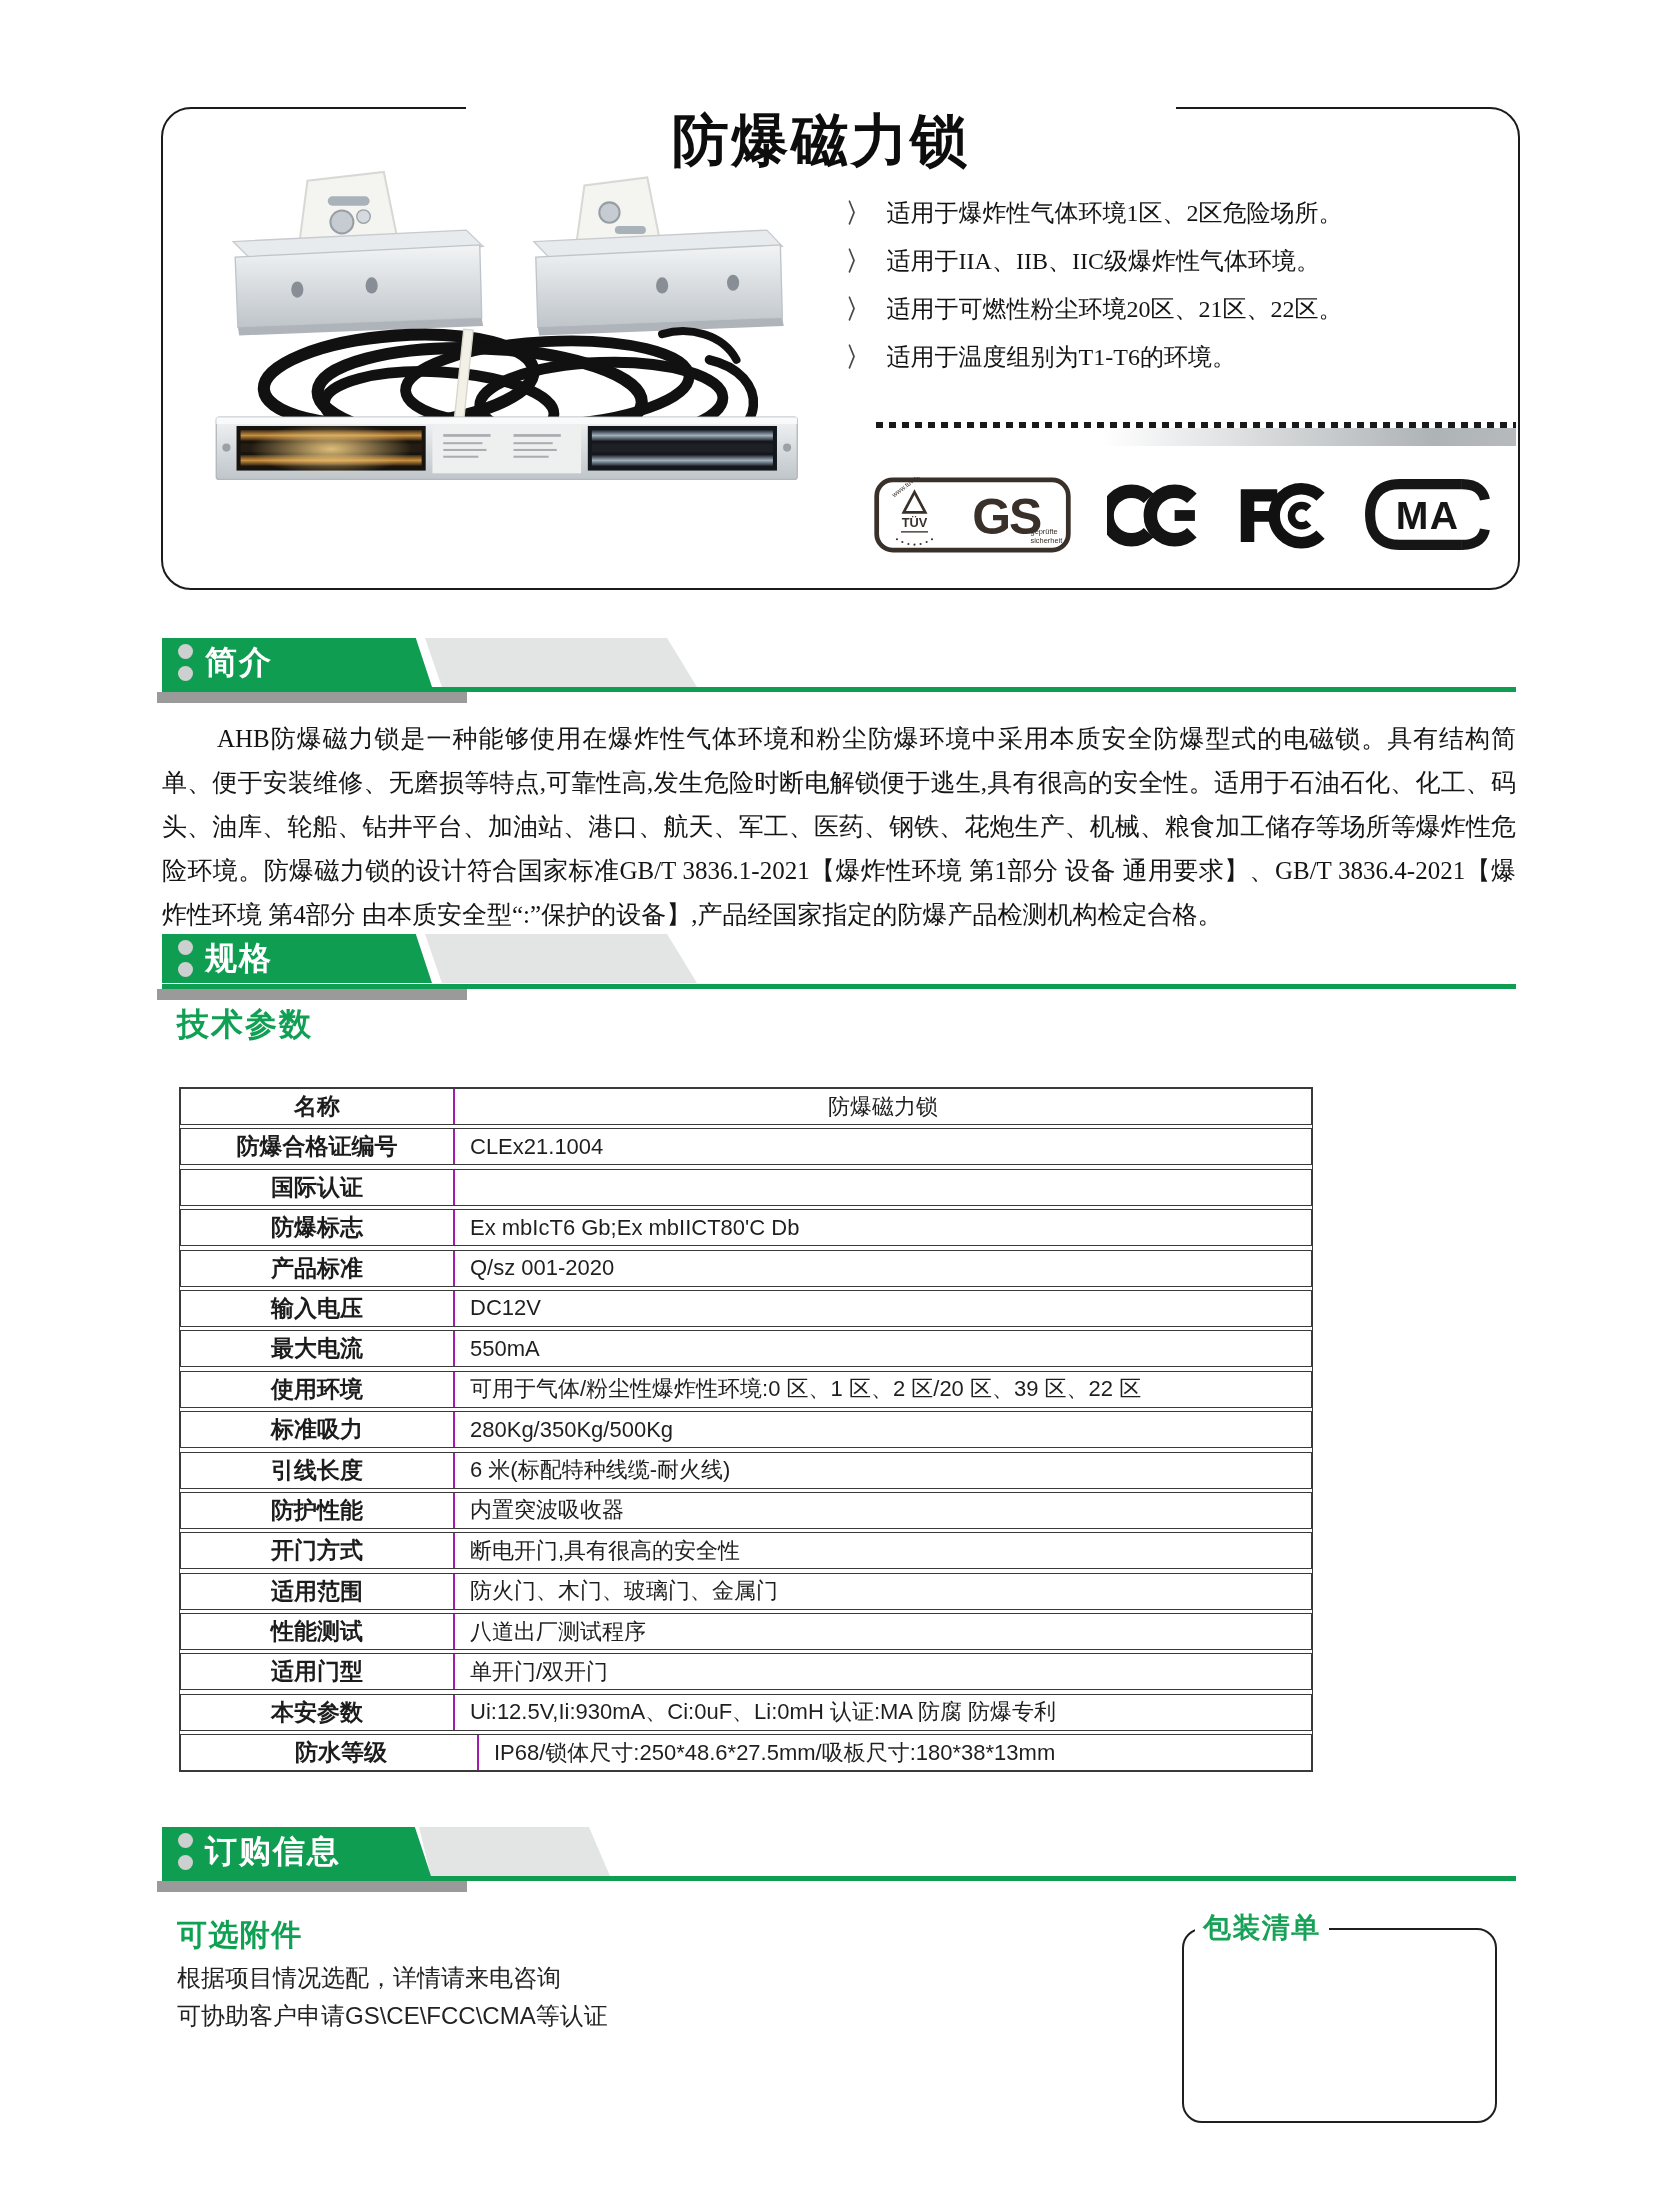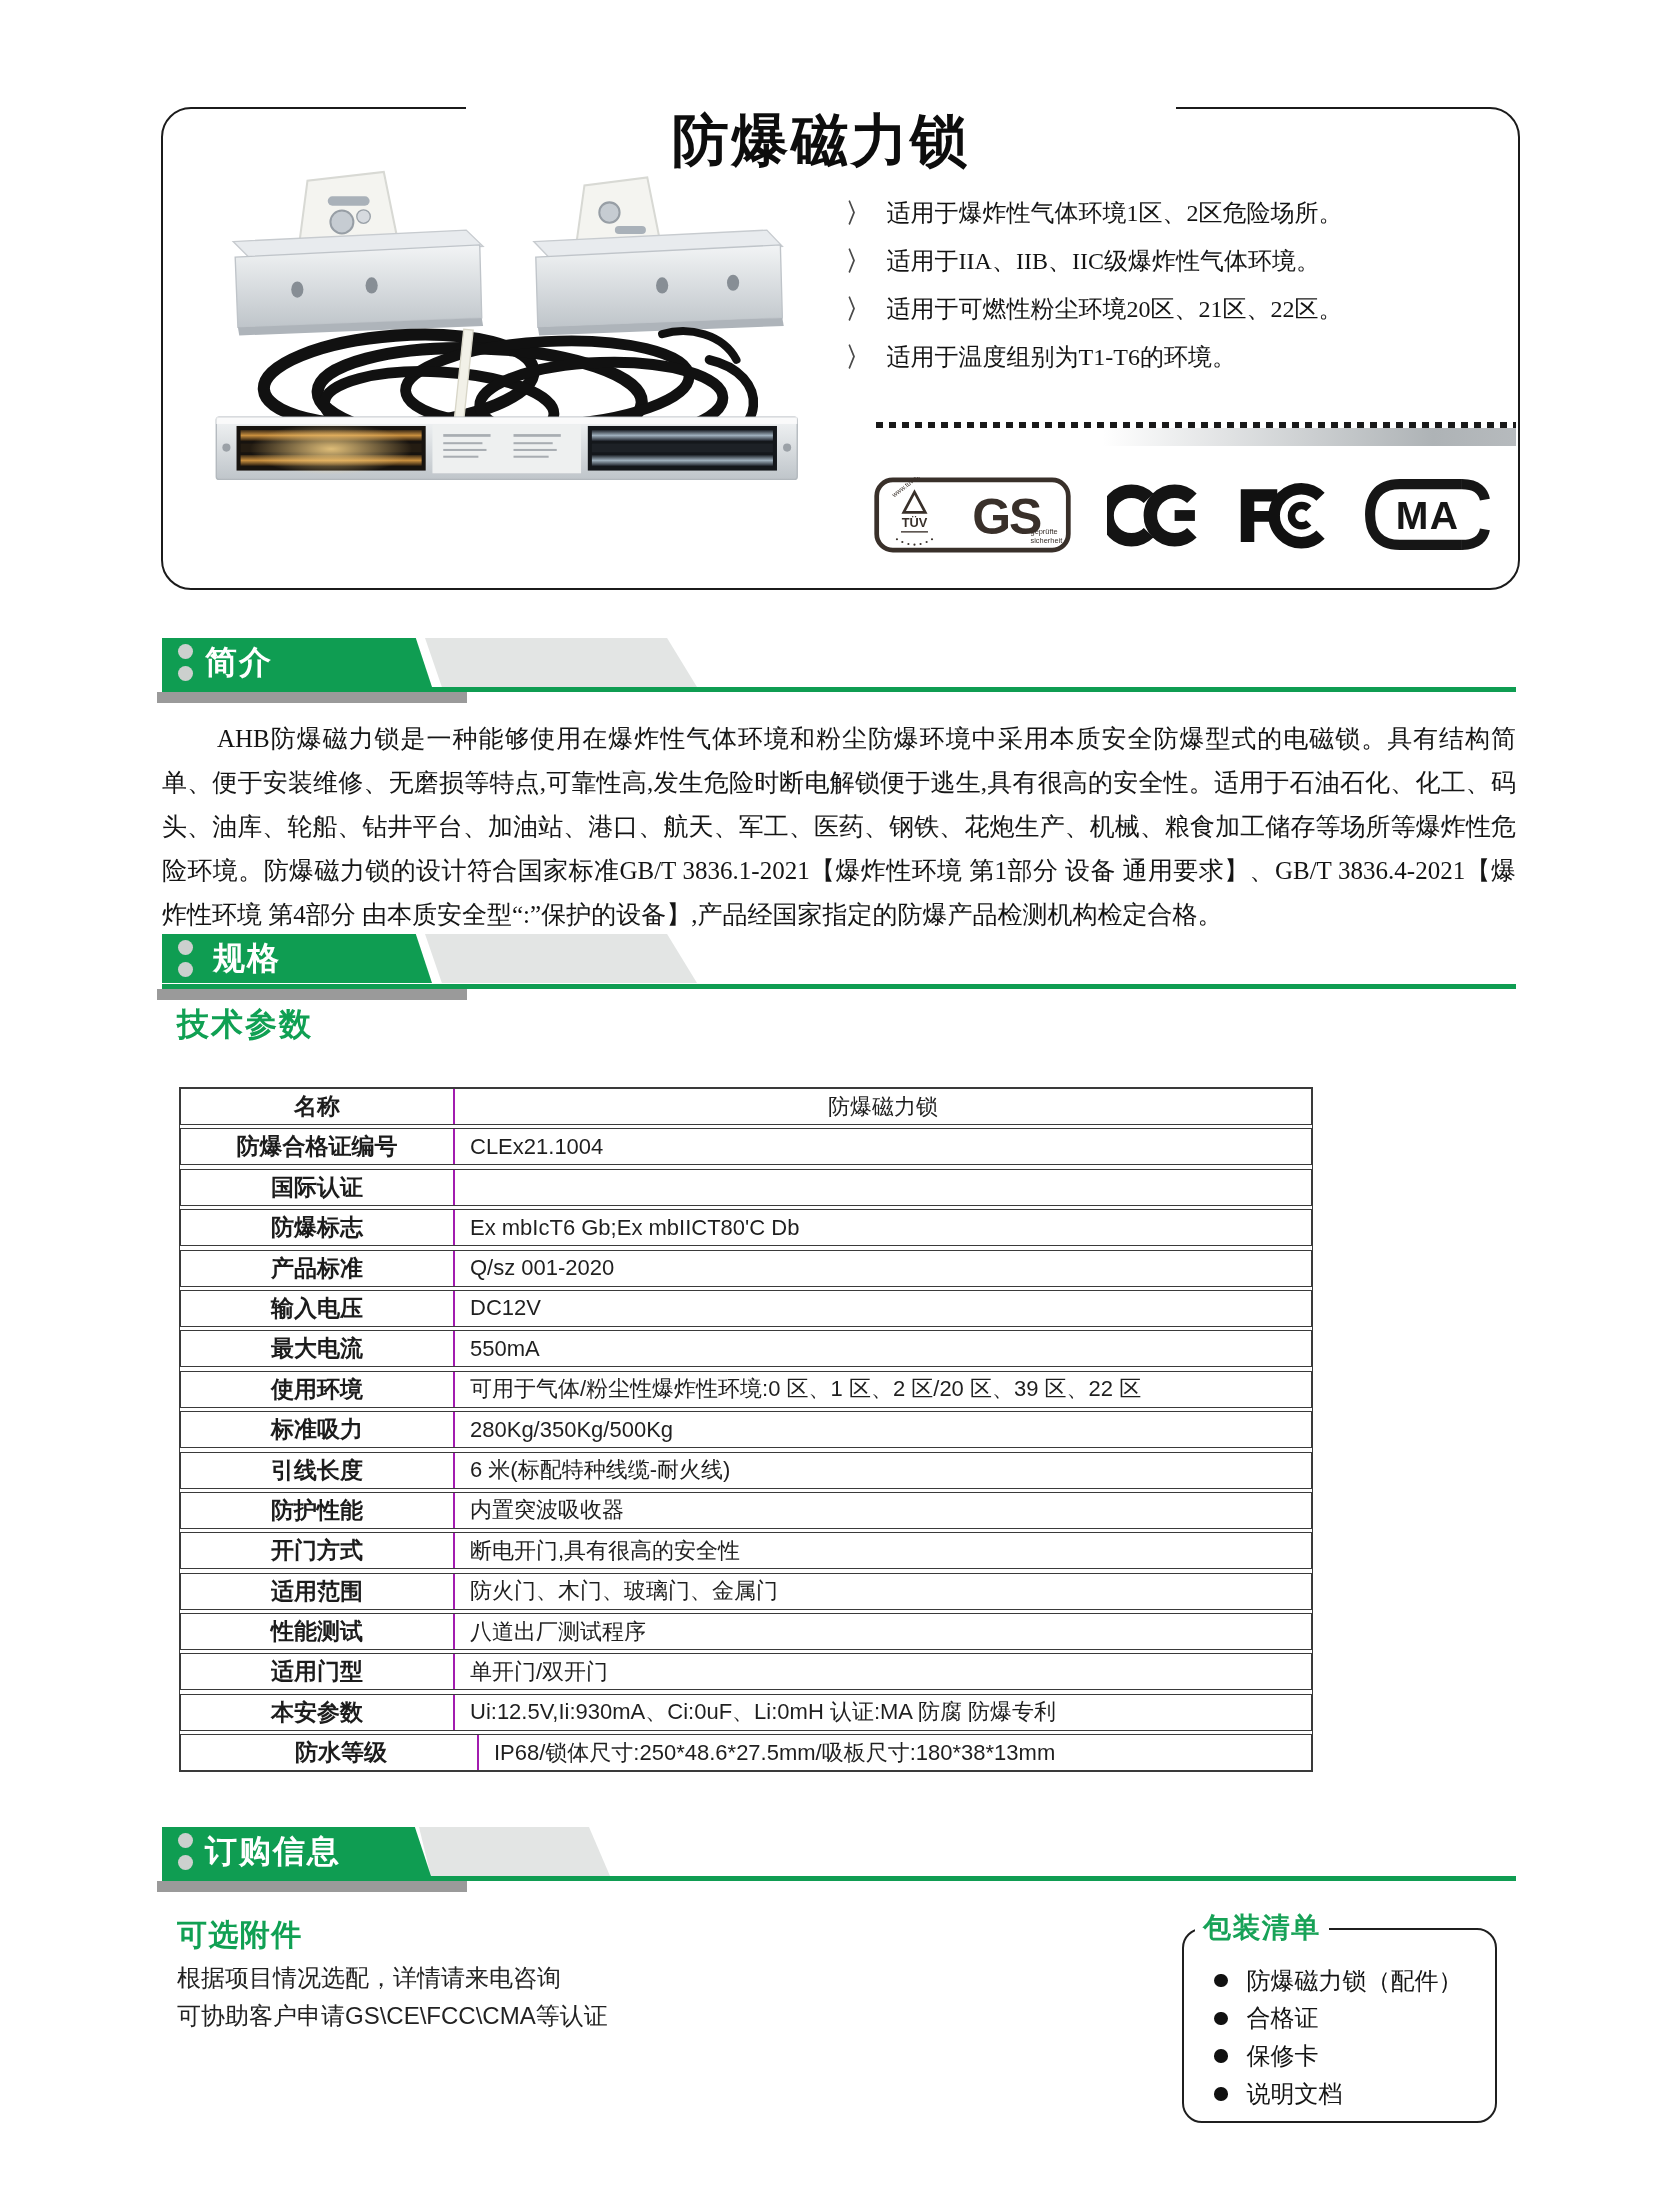--- a/index.html
+++ b/index.html
@@ -245,21 +245,21 @@
         <i></i>
       </span>
     <span class="band-label">简介</span>
   </div>
 
   <p class="intro-par">AHB防爆磁力锁是一种能够使用在爆炸性气体环境和粉尘防爆环境中采用本质安全防爆型式的电磁锁。具有结构简单、便于安装维修、无磨损等特点,可靠性高,发生危险时断电解锁便于逃生,具有很高的安全性。适用于石油石化、化工、码头、油库、轮船、钻井平台、加油站、港口、航天、军工、医药、钢铁、花炮生产、机械、粮食加工储存等场所等爆炸性危险环境。防爆磁力锁的设计符合国家标准GB/T 3836.1-2021【爆炸性环境 第1部分 设备 通用要求】、GB/T 3836.4-2021【爆炸性环境 第4部分 由本质安全型“:”保护的设备】,产品经国家指定的防爆产品检测机构检定合格。</p>
 
   <div class="band-line" style="top:984px;"></div>
   <div class="band-shadow" style="left:157px; top:989px; width:310px;"></div>
   <div class="band-para" style="left:425px; top:934px; width:272px;"></div>
-  <div class="band-box" style="left:162px; top:934px; width:270px;gap:8px;">
+  <div class="band-box" style="left:162px; top:934px; width:270px;">
     <span class="dots">
         <i></i>
         <i></i>
       </span>
     <span class="band-label">规格</span>
   </div>
 
   <div class="spec-sub">技术参数</div>
 
   <div class="spec-table" id="spec-table">
@@ -342,33 +342,15 @@
       </span>
     <span class="band-label">订购信息</span>
   </div>
 
   <div class="acc-title">可选附件</div>
   <div class="acc-line" style="top:1962px;">根据项目情况选配，详情请来电咨询</div>
   <div class="acc-line" style="top:2000px;">可协助客户申请GS\CE\FCC\CMA等认证</div>
 
   <div class="pack-box"></div>
   <div class="pack-title">包装清单</div>
-  <ul class="pack-list" id="pack-list">
-      <li>
-        <span class="pack-dot"></span>
-        <span class="pack-text">防爆磁力锁（配件）</span>
-      </li>
-      <li>
-        <span class="pack-dot"></span>
-        <span class="pack-text">合格证</span>
-      </li>
-      <li>
-        <span class="pack-dot"></span>
-        <span class="pack-text">保修卡</span>
-      </li>
-      <li>
-        <span class="pack-dot"></span>
-        <span class="pack-text">说明文档</span>
-      </li>
-    </ul>
 
 </div>
 
 
 </body></html>

